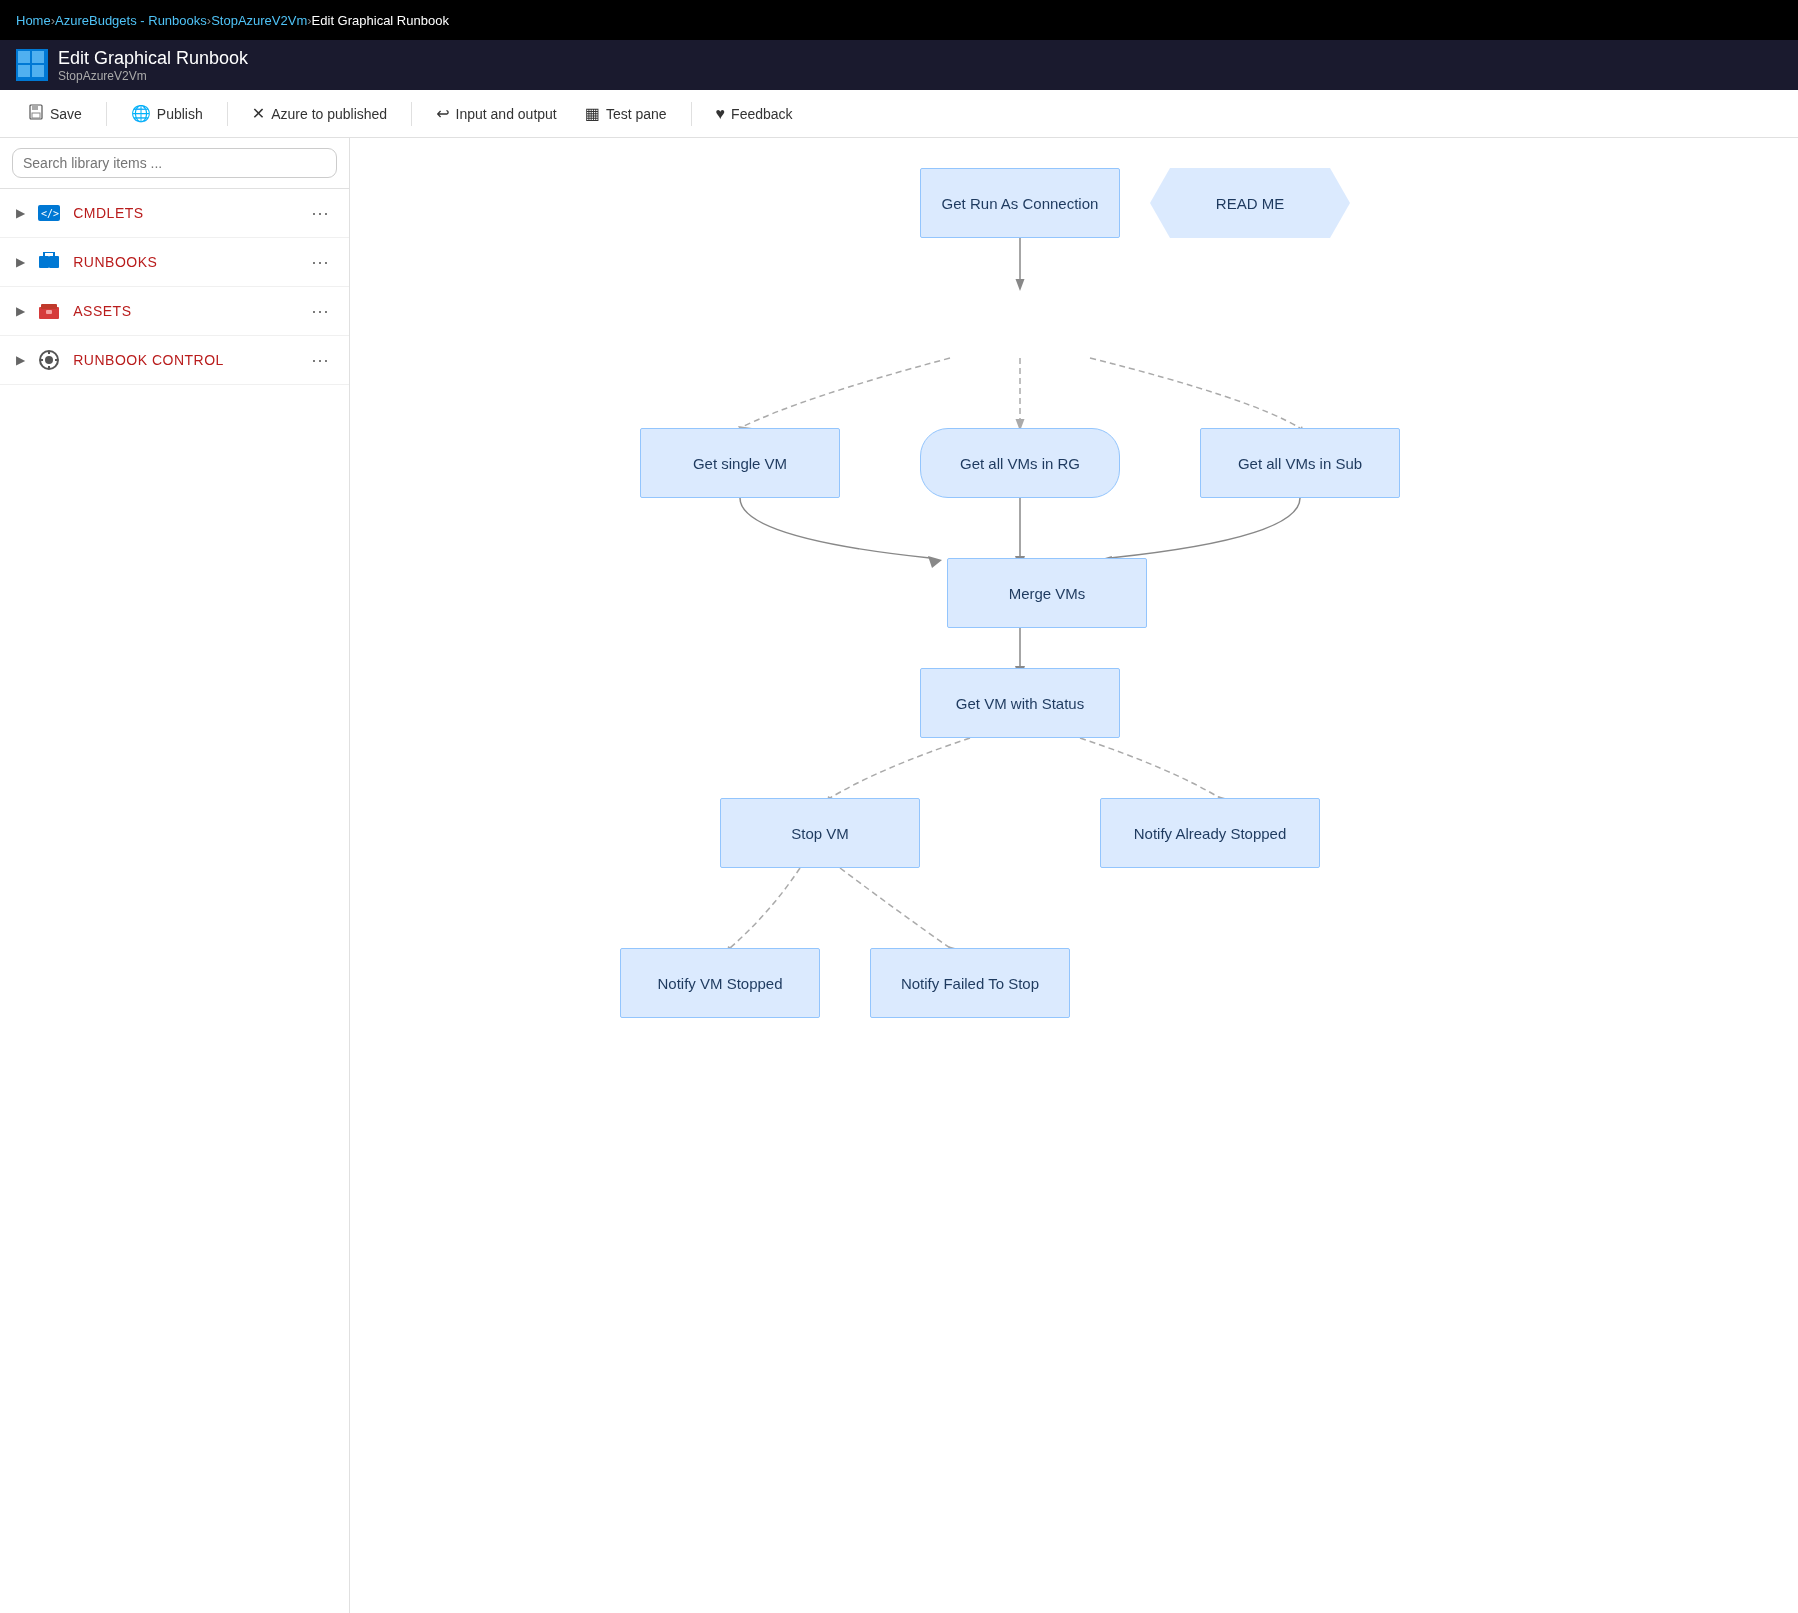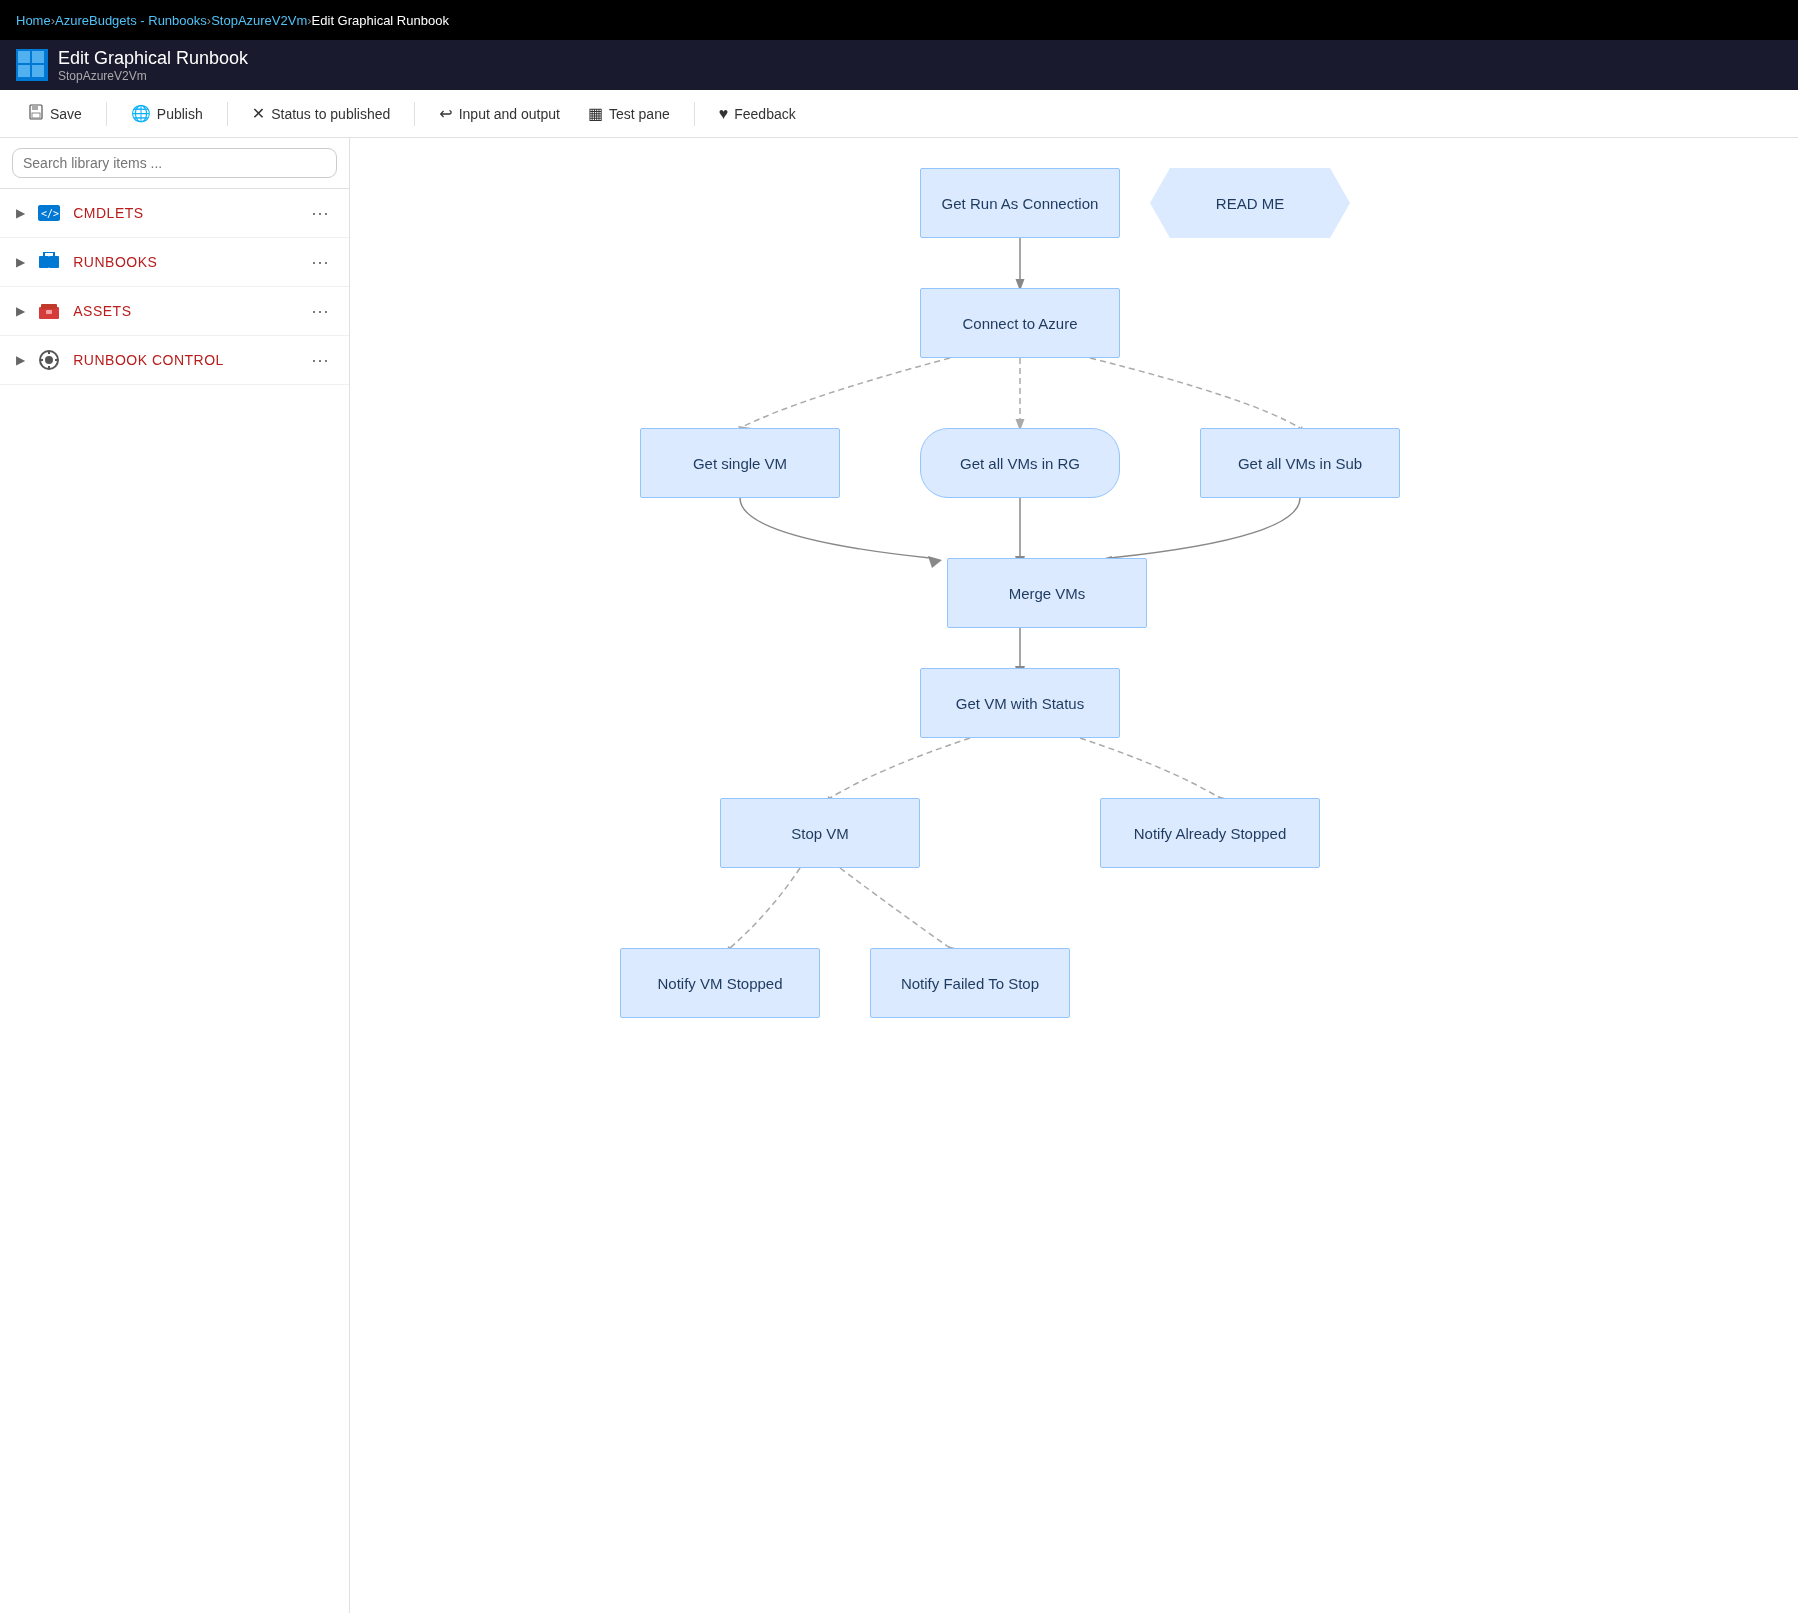--- a/index.html
+++ b/index.html
@@ -215,21 +215,21 @@
     <span>Save</span>
   </button>
   <div class="toolbar-sep"></div>
   <button class="toolbar-btn">
     <span class="toolbar-icon">🌐</span>
     <span>Publish</span>
   </button>
   <div class="toolbar-sep"></div>
   <button class="toolbar-btn">
     <span class="toolbar-icon">✕</span>
-    <span>Status to published</span>
+    <span>Azure to published</span>
   </button>
   <div class="toolbar-sep"></div>
   <button class="toolbar-btn">
     <span class="toolbar-icon">↩</span>
     <span>Input and output</span>
   </button>
   <button class="toolbar-btn">
     <span class="toolbar-icon">▦</span>
     <span>Test pane</span>
   </button>
@@ -364,23 +364,20 @@
       </svg>
 
       <div class="flow-node" style="left:570px;top:30px;width:200px;height:70px;">
         <span>Get Run As Connection</span>
       </div>
 
       <div class="flow-node-hex" style="position:absolute;left:800px;top:30px;width:200px;height:70px;background:#dbeafe;border:none;display:flex;align-items:center;justify-content:center;font-size:15px;color:#1e3a5f;cursor:pointer;">
         <span>READ ME</span>
       </div>
 
-      <div class="flow-node" style="left:570px;top:150px;width:200px;height:70px;">
-        <span>Connect to Azure</span>
-      </div>
 
       <div class="flow-node" style="left:290px;top:290px;width:200px;height:70px;">
         <span>Get single VM</span>
       </div>
 
       <div class="flow-node" style="left:570px;top:290px;width:200px;height:70px;border-radius:28px;">
         <span>Get all VMs in RG</span>
       </div>
 
       <div class="flow-node" style="left:850px;top:290px;width:200px;height:70px;">

